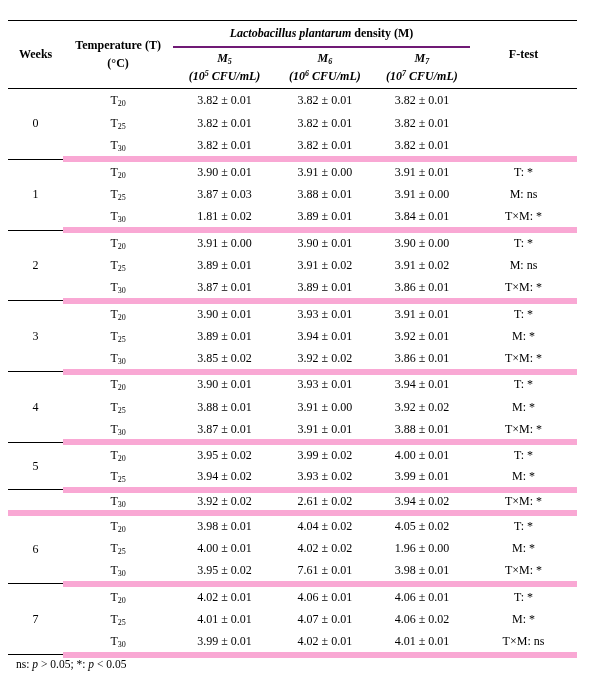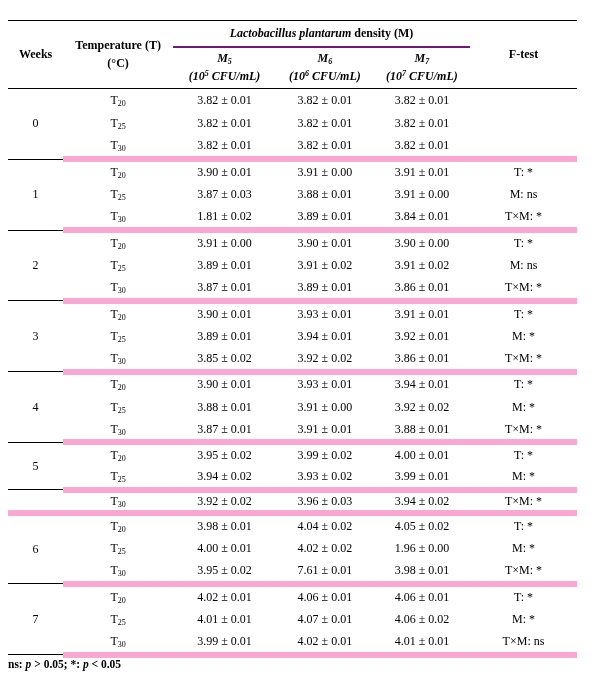--- a/index.html
+++ b/index.html
@@ -39,24 +39,23 @@
   sub { font-size: 8px; vertical-align: -2px; line-height: 0; }
   sup { font-size: 8px; vertical-align: 4px; line-height: 0; }
 
   tbody tr { height: 23.6px; }
   tbody td { font-size: 12px; }
   tbody tr.group-end td, td.week-cell { border-bottom: 6px solid #f9a8d4; }
   td.week-cell { border-bottom: 1px solid #000; }
 
   .footnote {
     position: absolute;
-    left: 8px; top: 658px;
+    left: 16px; top: 658px;
     font-size: 11.5px;
     white-space: nowrap;
-    font-weight: bold;
   }
 </style>
 </head>
 <body>
 
 <div class="page">
   <table class="data-table">
     <colgroup>
       <col style="width:9.7%">
       <col style="width:19.3%">
@@ -219,21 +218,21 @@
           <td>T<sub>25</sub></td>
           <td>3.94 ± 0.02</td>
           <td>3.93 ± 0.02</td>
           <td>3.99 ± 0.01</td>
           <td>M: *</td>
         </tr>
         <tr class="group-end">
           <td rowspan="1" class="week-cell"></td>
           <td>T<sub>30</sub></td>
           <td>3.92 ± 0.02</td>
-          <td>3.96 ± 0.03</td>
+          <td>2.61 ± 0.02</td>
           <td>3.94 ± 0.02</td>
           <td>T×M: *</td>
         </tr>
         <tr>
           <td rowspan="3" class="week-cell">6</td>
           <td>T<sub>20</sub></td>
           <td>3.98 ± 0.01</td>
           <td>4.04 ± 0.02</td>
           <td>4.05 ± 0.02</td>
           <td>T: *</td>

